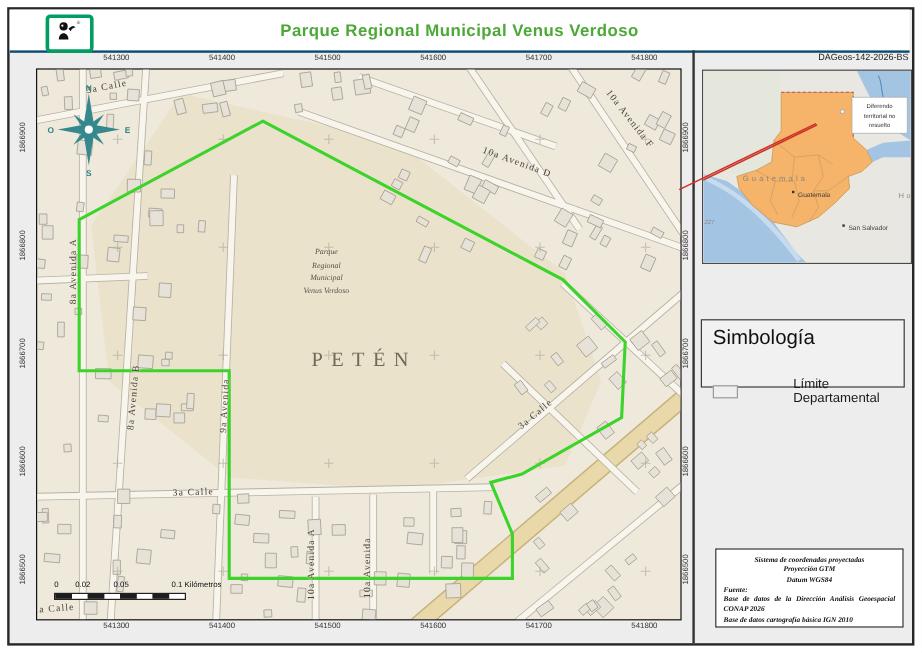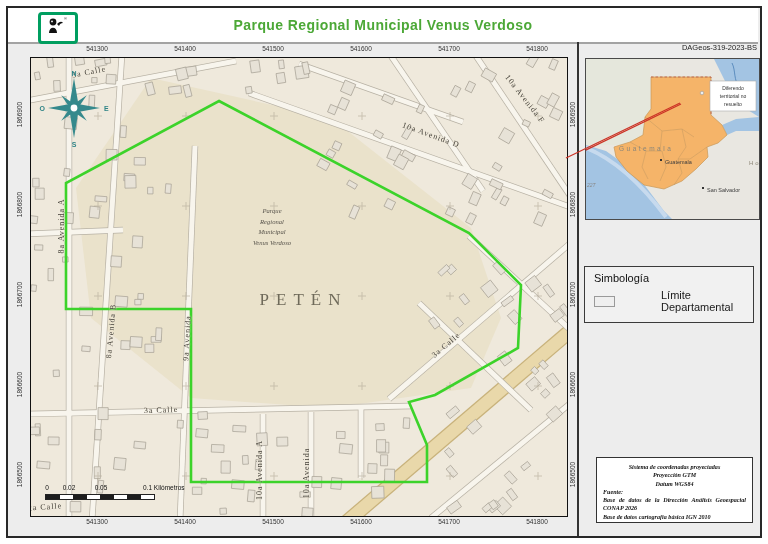--- a/index.html
+++ b/index.html
@@ -1,39 +1,39 @@
 <!DOCTYPE html>
 <html><head>
 <meta charset="utf-8">
 <style>
   html,body{margin:0;padding:0;background:#fff;}
   .page{position:relative;width:768px;height:544px;background:#fff;font-family:"Liberation Sans",sans-serif;overflow:hidden;}
   .frame{position:absolute;left:6px;top:6px;width:752px;height:528px;border:2px solid #282828;background:#ededed;}
-  .header{position:absolute;left:8px;top:8px;width:750px;height:34px;background:#fff;border-bottom:2px solid #a3a3a3;}
+  .header{position:absolute;left:8px;top:8px;width:750px;height:34px;background:#fff;border-bottom:2px solid #0c4a6e;}
   .title{display:block;text-align:center;line-height:34px;font-size:14px;font-weight:bold;letter-spacing:.4px;}
   .logo-box{position:absolute;left:30px;top:4px;width:34px;height:26px;border:3px solid #009e60;border-radius:4px;background:#fff;}
   .logo-label{position:absolute;left:24px;top:32px;width:52px;text-align:center;font-size:8px;font-weight:bold;letter-spacing:.5px;color:#00894f;margin-top:21px;}
   .doc-code{position:absolute;right:11px;top:43px;font-size:7.5px;color:#222;}
   .divider-v{position:absolute;left:577px;top:42px;width:2px;height:494px;background:#333;}
   .map{position:absolute;left:30px;top:57px;width:536px;height:458px;border:1.4px solid #111;background:#efe9dc;overflow:hidden;}
   .axis-lab{position:absolute;font-size:6.5px;color:#333;width:50px;text-align:center;}
   .axis-lab.side{width:40px;transform:rotate(-90deg);}
   .street-label{position:absolute;font-family:"Liberation Serif",serif;font-size:8px;color:#45413a;letter-spacing:1px;white-space:nowrap;transform-origin:center;text-shadow:0 0 2px #f2ecdb,0 0 2px #f2ecdb;}
   .park-name{position:absolute;left:196px;top:148px;width:90px;text-align:center;font-family:"Liberation Serif",serif;font-style:italic;font-size:6.6px;line-height:10.5px;color:#56524a;}
   .region-label{position:absolute;left:200px;top:232px;width:145px;text-align:center;font-family:"Liberation Serif",serif;font-size:17px;letter-spacing:7px;color:#6f6a5a;}
   .scalebar{position:absolute;left:14px;top:426px;width:200px;height:24px;font-size:6.5px;color:#111;}
   .sb-lab{position:absolute;top:0;transform:translateX(-50%);white-space:nowrap;}
   .sb-lab.end{transform:none;}
   .sb-bar{position:absolute;left:0;top:10px;width:108px;height:4px;border:1px solid #222;display:flex;background:#fff;}
   .sb-bar i{flex:1;}
   .sb-bar i:nth-child(odd){background:#1d1d1d;}
   .compass{position:absolute;left:8px;top:10px;}
   .inset{position:absolute;left:585px;top:58px;width:173px;height:160px;border:1.5px solid #4a4a4a;background:#e9e7e1;overflow:hidden;}
   .legend{position:absolute;left:584px;top:266px;width:170px;height:57px;border:1.5px solid #3a3a3a;background:#f1f1f1;box-sizing:border-box;padding:5px 9px;}
-  .legend-title{font-size:11px;color:#111;margin-bottom:5px;}
+  .legend-title{font-size:17px;color:#111;margin-bottom:22px;}
   .legend-row{display:flex;align-items:center;margin-bottom:4px;}
   .swatch{width:26px;height:11px;margin-right:8px;background:#fdfdfd;box-sizing:border-box;}
   .swatch.dept{border:1.5px solid #9a9a9a;background:#efefef;}
   .swatch.prot{border:2.5px solid #3cd32a;}
   .legend-row span{font-size:11px;color:#1a1a1a;padding-left:38px;}
   .credits{position:absolute;left:596px;top:457px;width:157px;height:66px;border:1px solid #333;background:#fff;box-sizing:border-box;padding:5px 6px;font-family:"Liberation Serif",serif;font-weight:bold;font-style:italic;font-size:6.1px;line-height:8.3px;color:#111;}
   .credits .c{text-align:center;}
   .credits .just{text-align:justify;text-align-last:justify;}
   .overlay{position:absolute;pointer-events:none;}
 </style>
@@ -49,21 +49,21 @@
       <svg width="28" height="20" viewBox="0 0 28 20">
         <circle cx="12" cy="7" r="3.4" fill="#111"></circle>
         <path d="M8,18 C8,11 16,11 16,18 Z" fill="#111"></path>
         <path d="M16,9 q4,-4 6,-1 q-3,0 -4,3 Z" fill="#111"></path>
         <circle cx="11" cy="6.4" r="0.9" fill="#fff"></circle>
         <text x="23" y="5" font-size="4" fill="#111">®</text>
       </svg>
     </div>
     <span class="logo-label">CONAP</span>
   </div>
-  <span class="doc-code">DAGeos-319-2023-BS</span>
+  <span class="doc-code">DAGeos-142-2026-BS</span>
   <div class="divider-v"></div>
 
   <div id="axis-layer">
       <span class="axis-lab" style="left: 72px; top: 45px;">541300</span>
       <span class="axis-lab" style="left: 72px; top: 518px;">541300</span>
       <span class="axis-lab" style="left: 160px; top: 45px;">541400</span>
       <span class="axis-lab" style="left: 160px; top: 518px;">541400</span>
       <span class="axis-lab" style="left: 248px; top: 45px;">541500</span>
       <span class="axis-lab" style="left: 248px; top: 518px;">541500</span>
       <span class="axis-lab" style="left: 336px; top: 45px;">541600</span>

